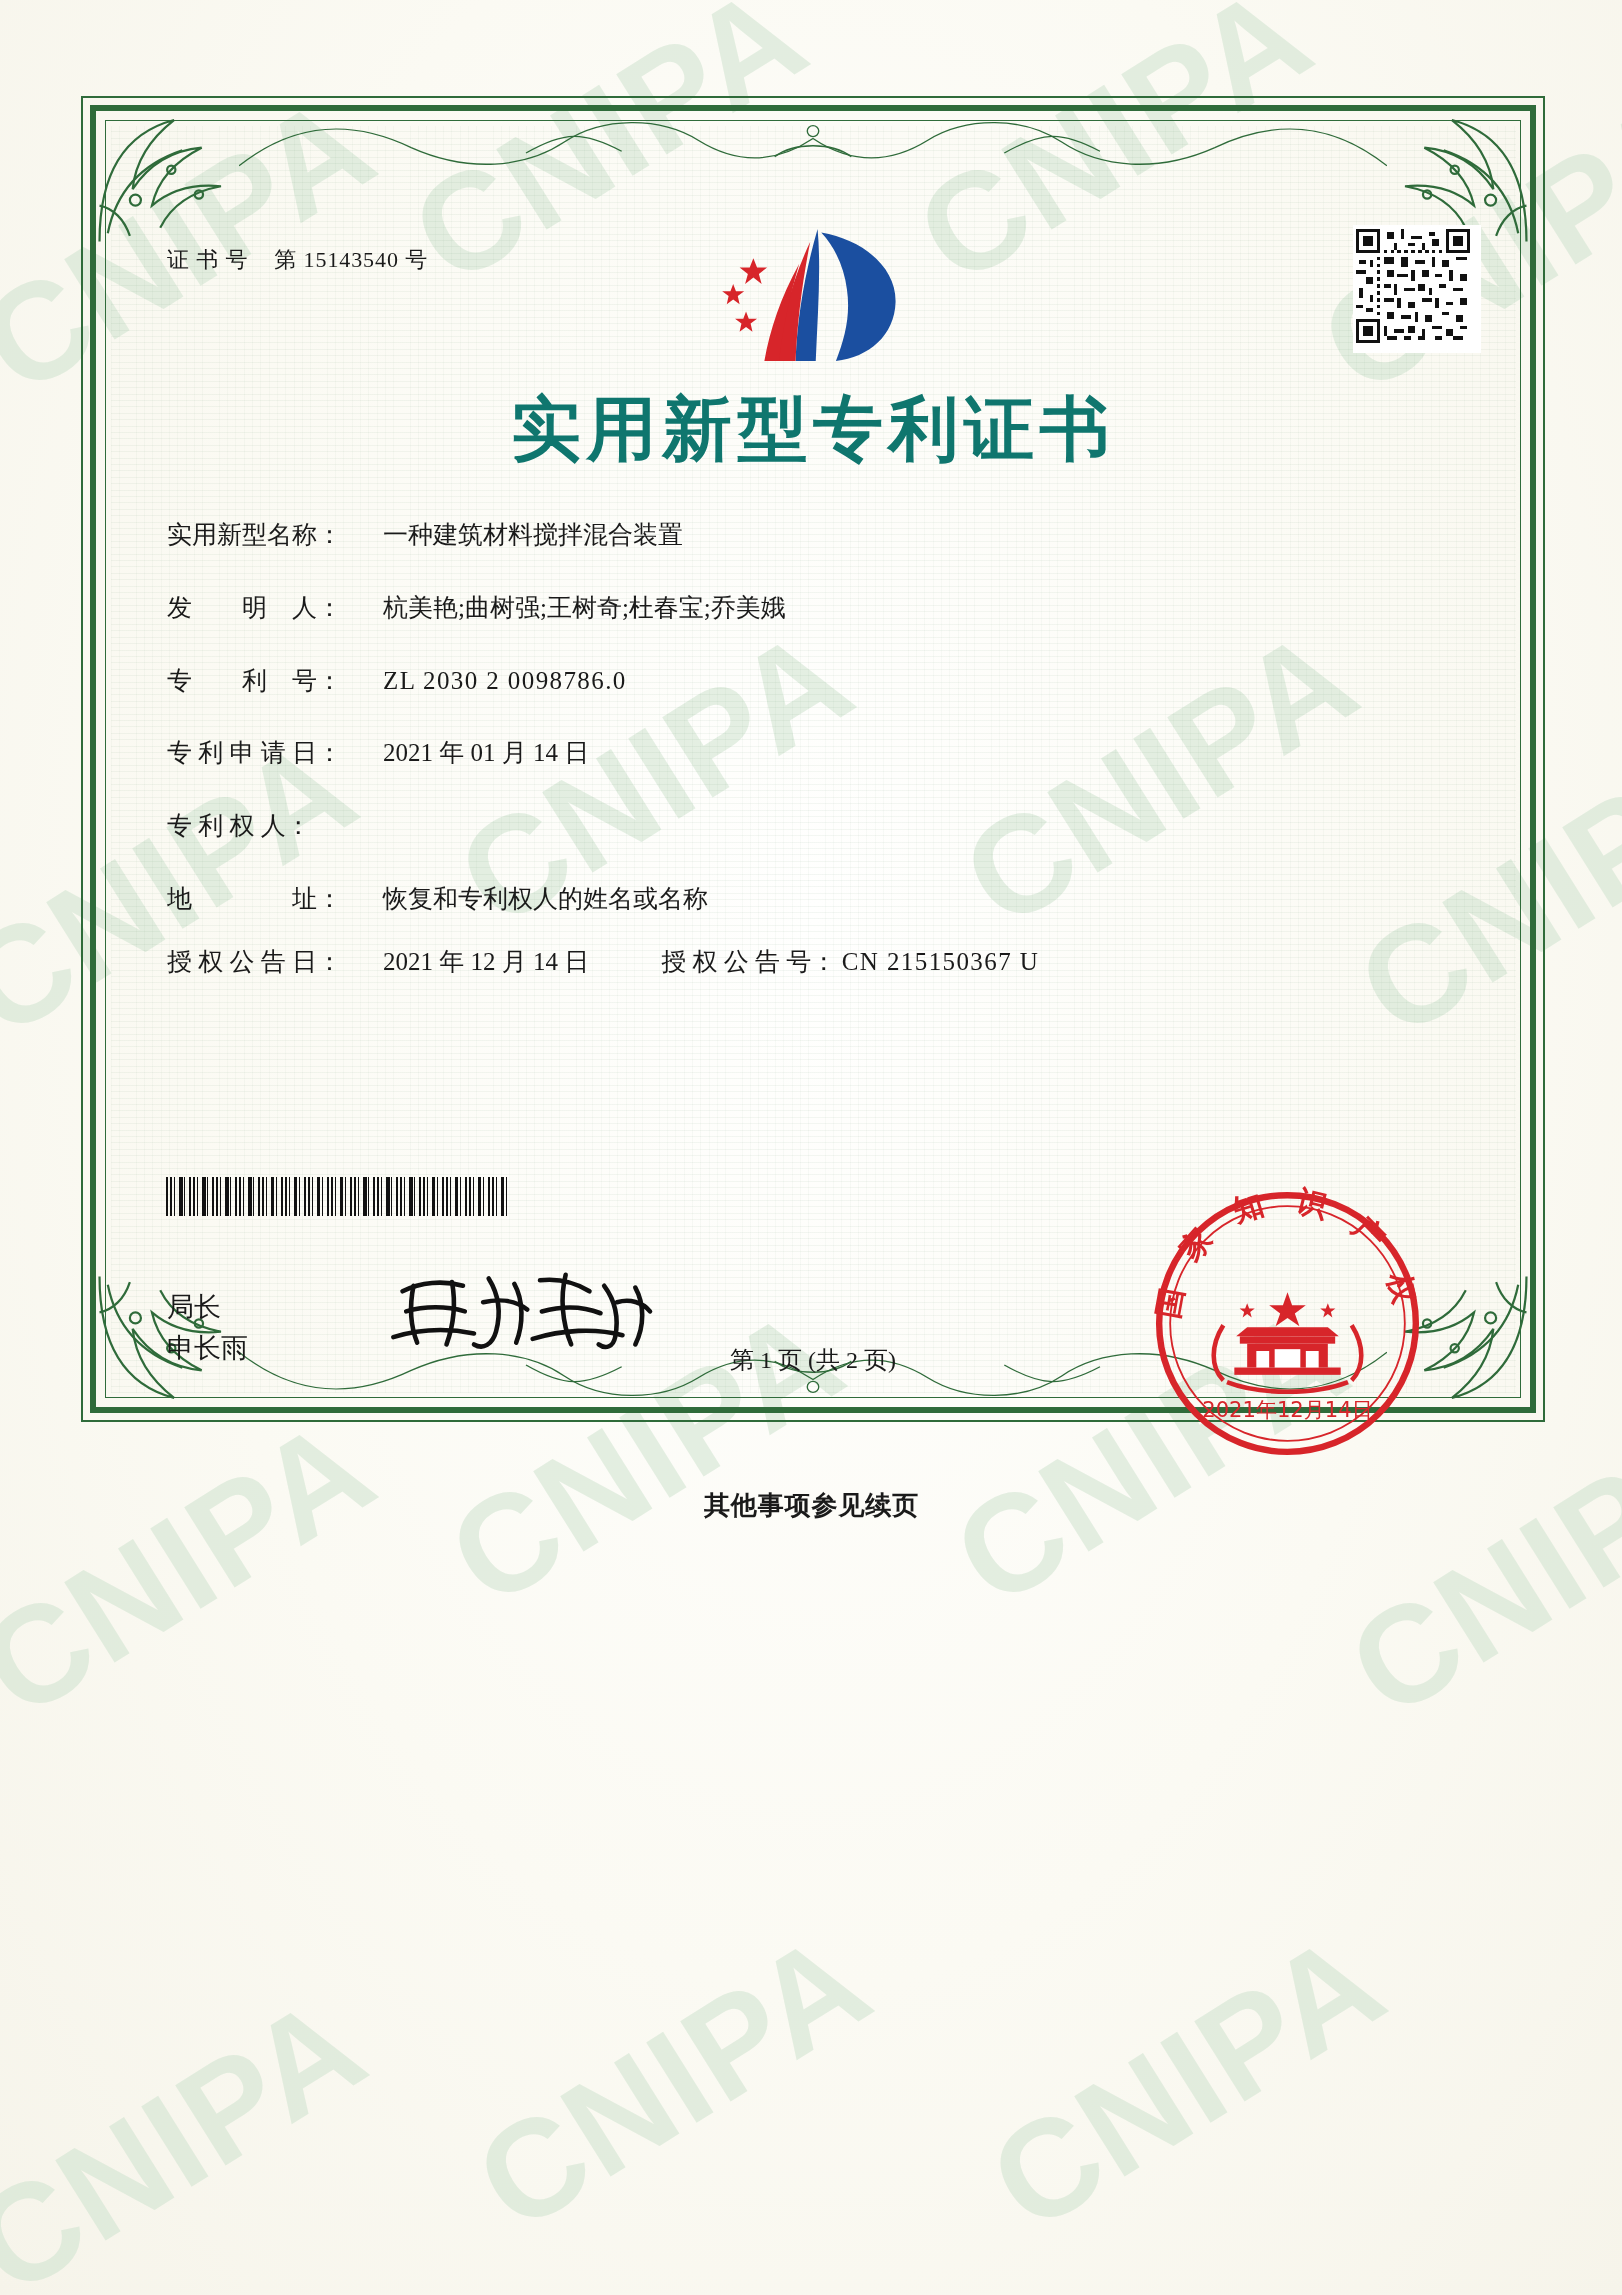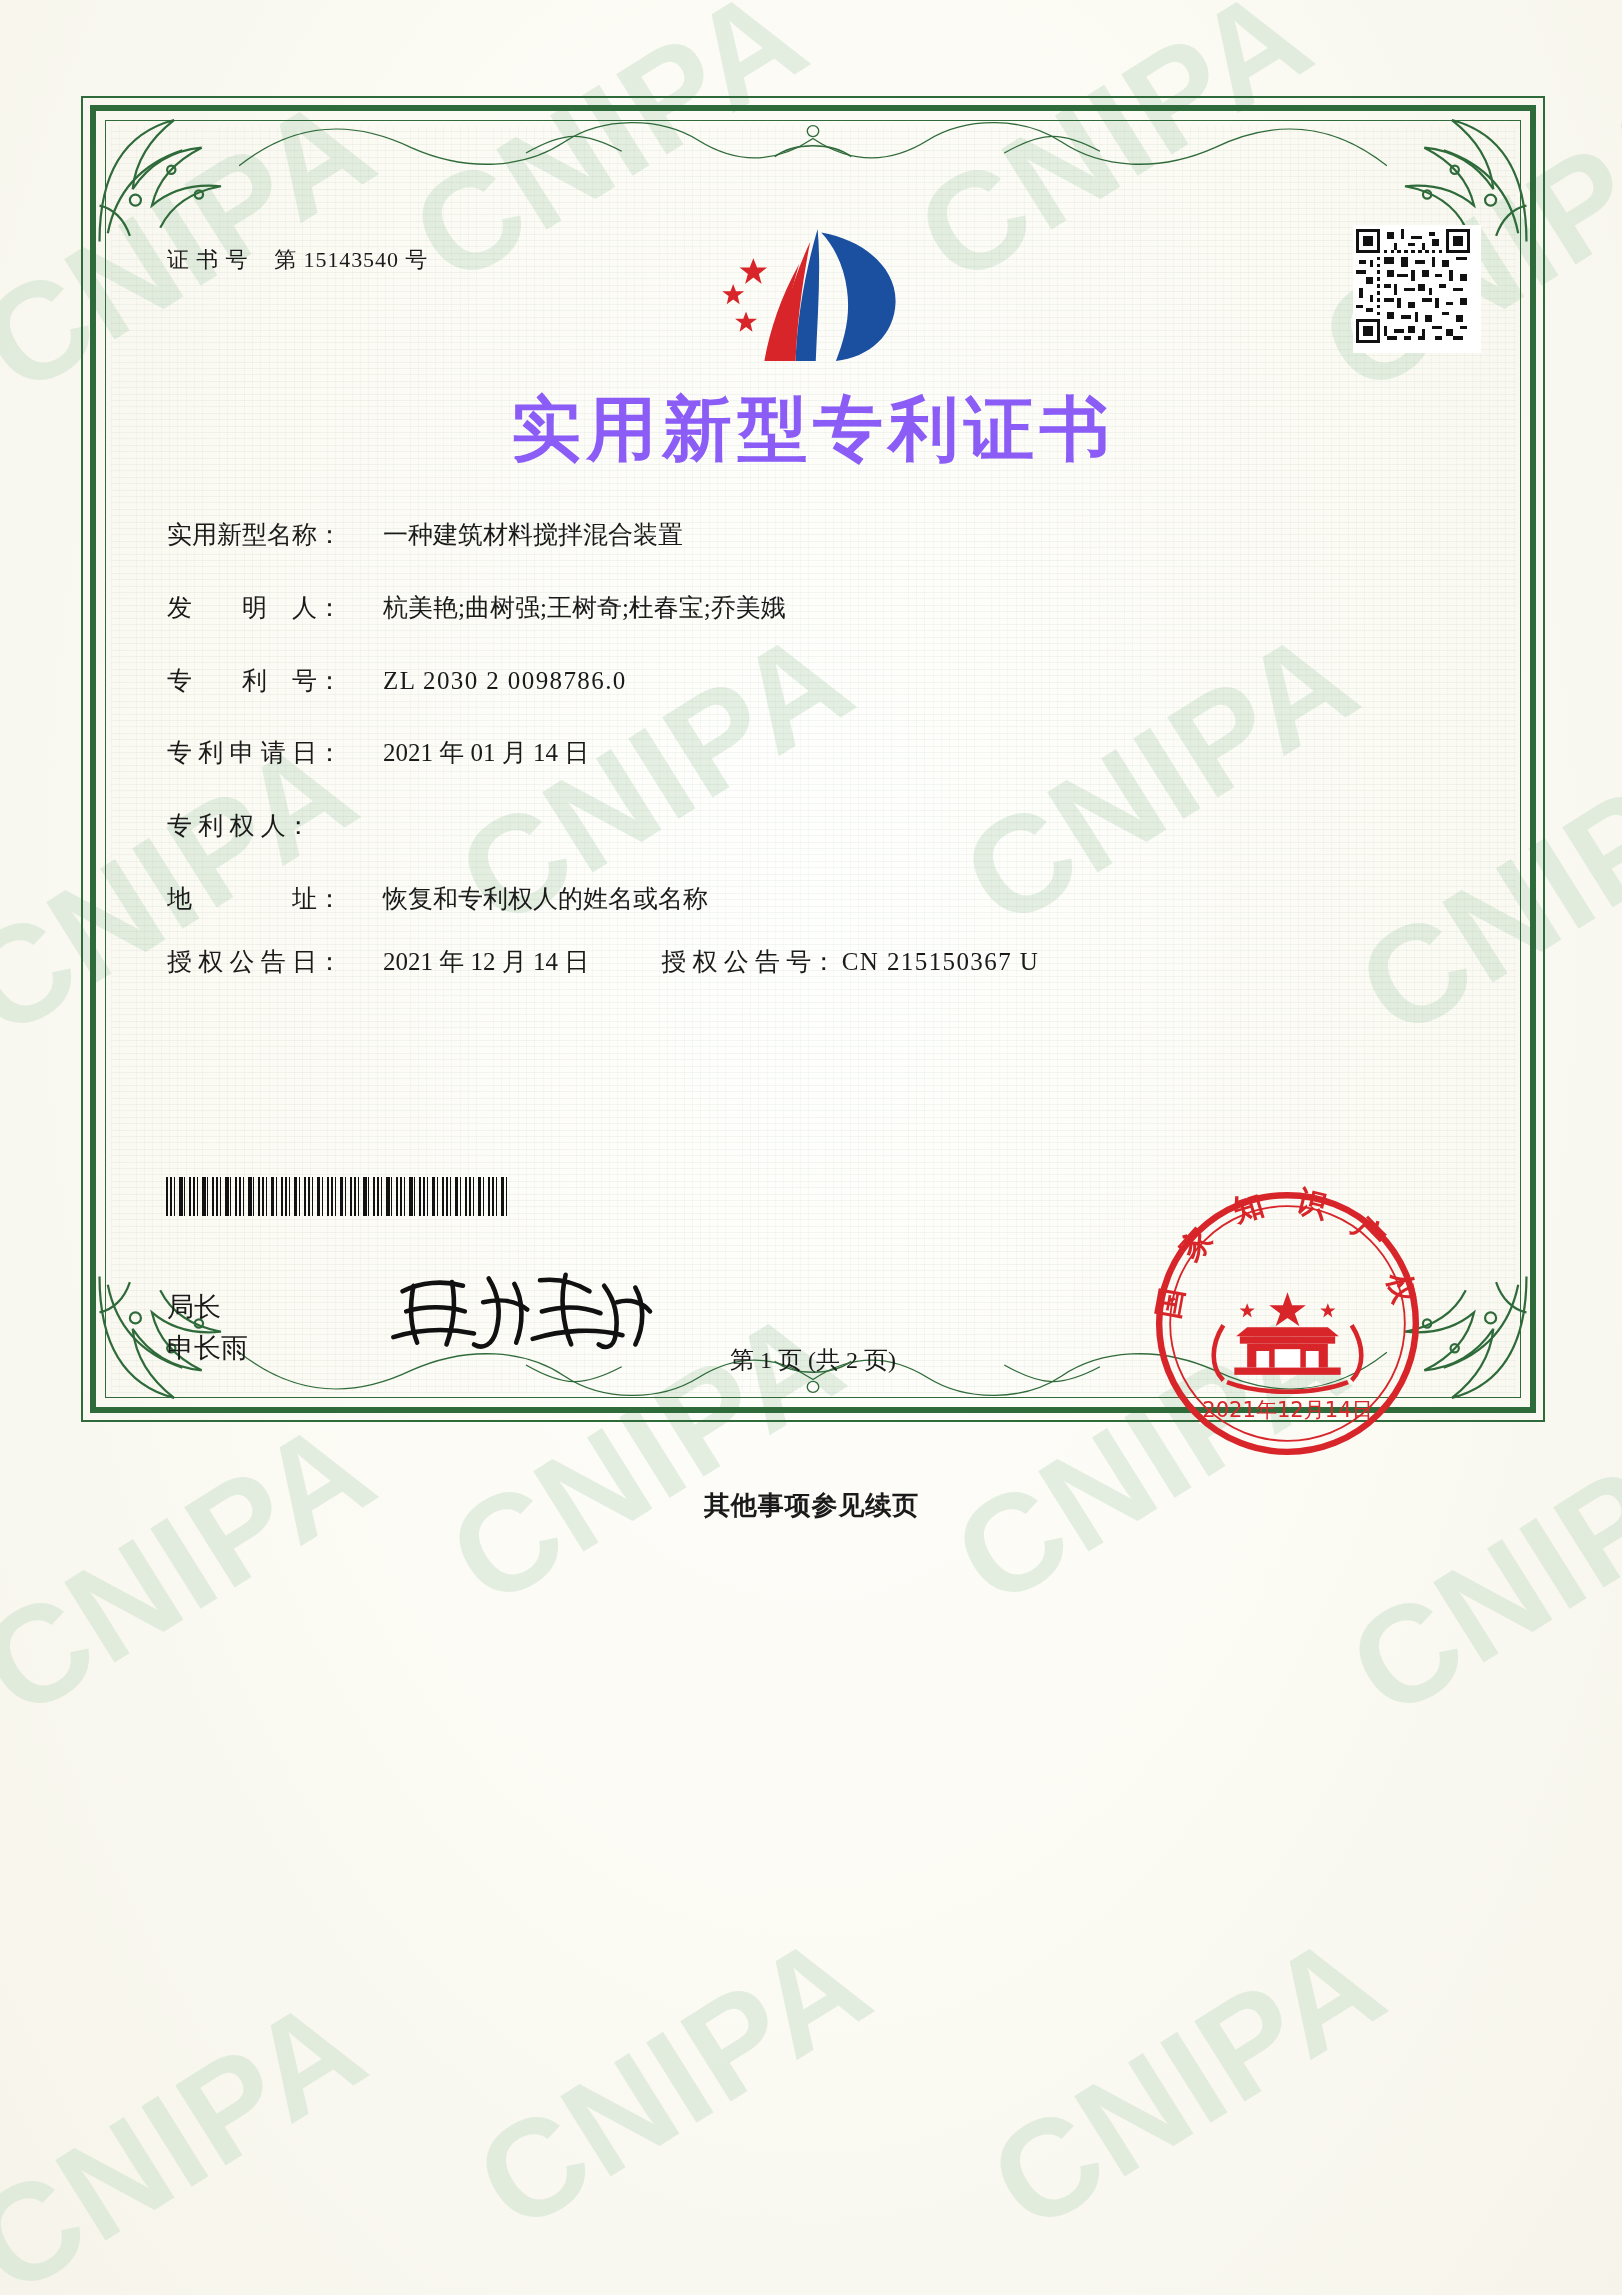--- a/index.html
+++ b/index.html
@@ -147,21 +147,21 @@
   .doc-title {
     position: absolute;
     left: 0;
     right: 0;
     top: 285px;
     text-align: center;
     font-size: 70px;
     font-weight: bold;
     letter-spacing: 5.5px;
     font-family: "DejaVu Serif", "Liberation Serif", serif;
-    color: #8b5cf6;
+    color: #0f766e;
   }
 
   
   .fields {
     position: absolute;
     left: 84px;
     right: 73px;
     top: 418px;
     font-size: 25px;
     line-height: 1.55;

